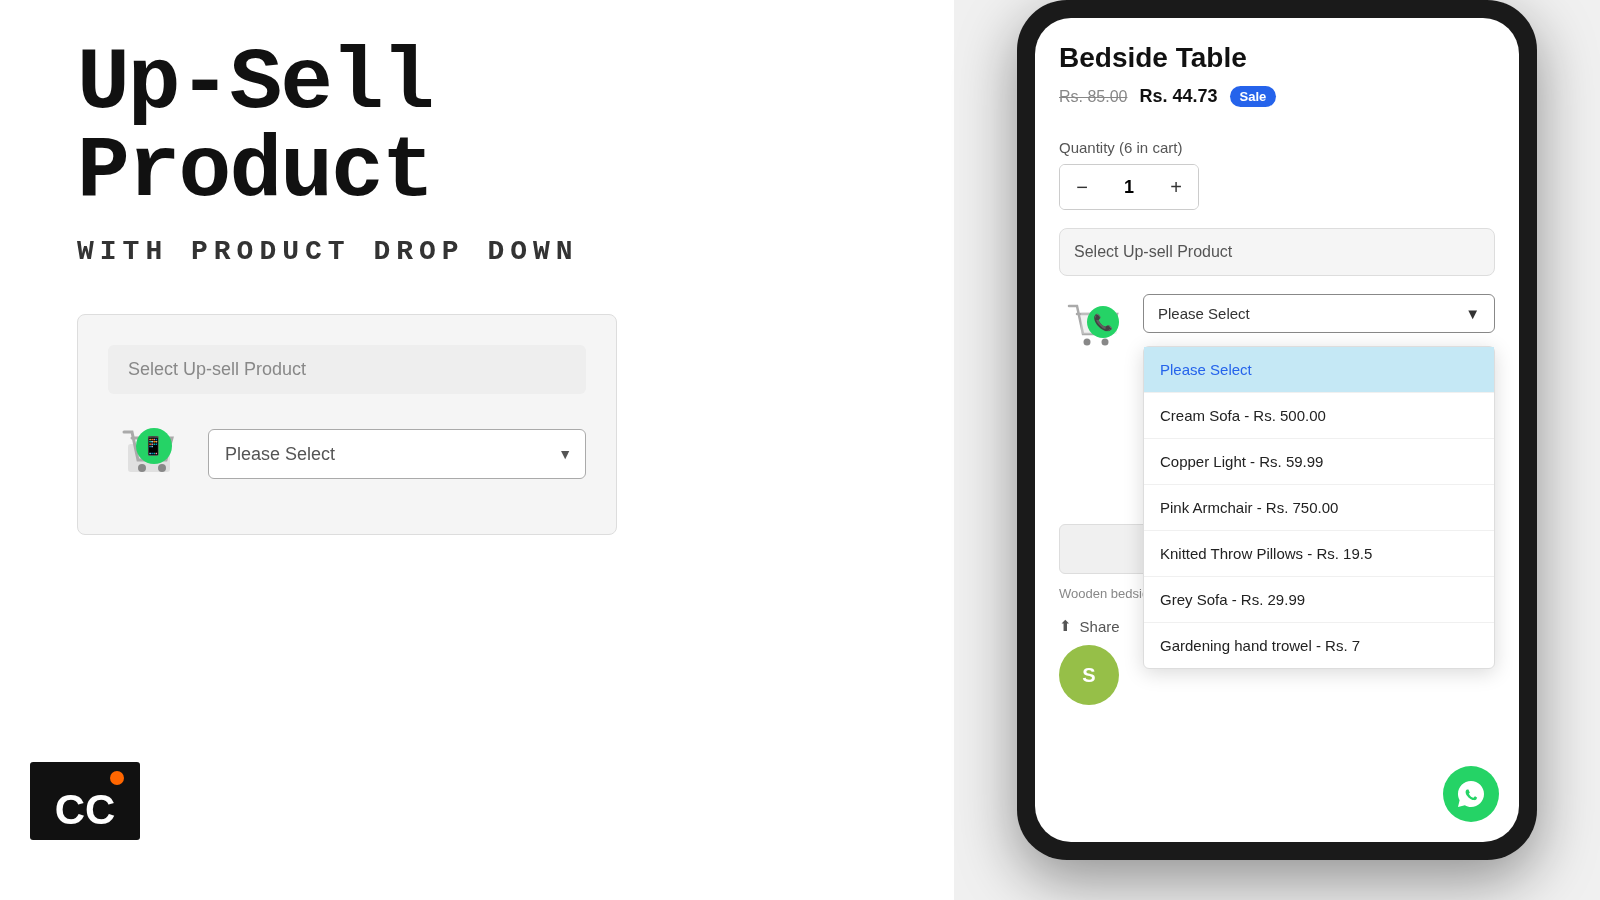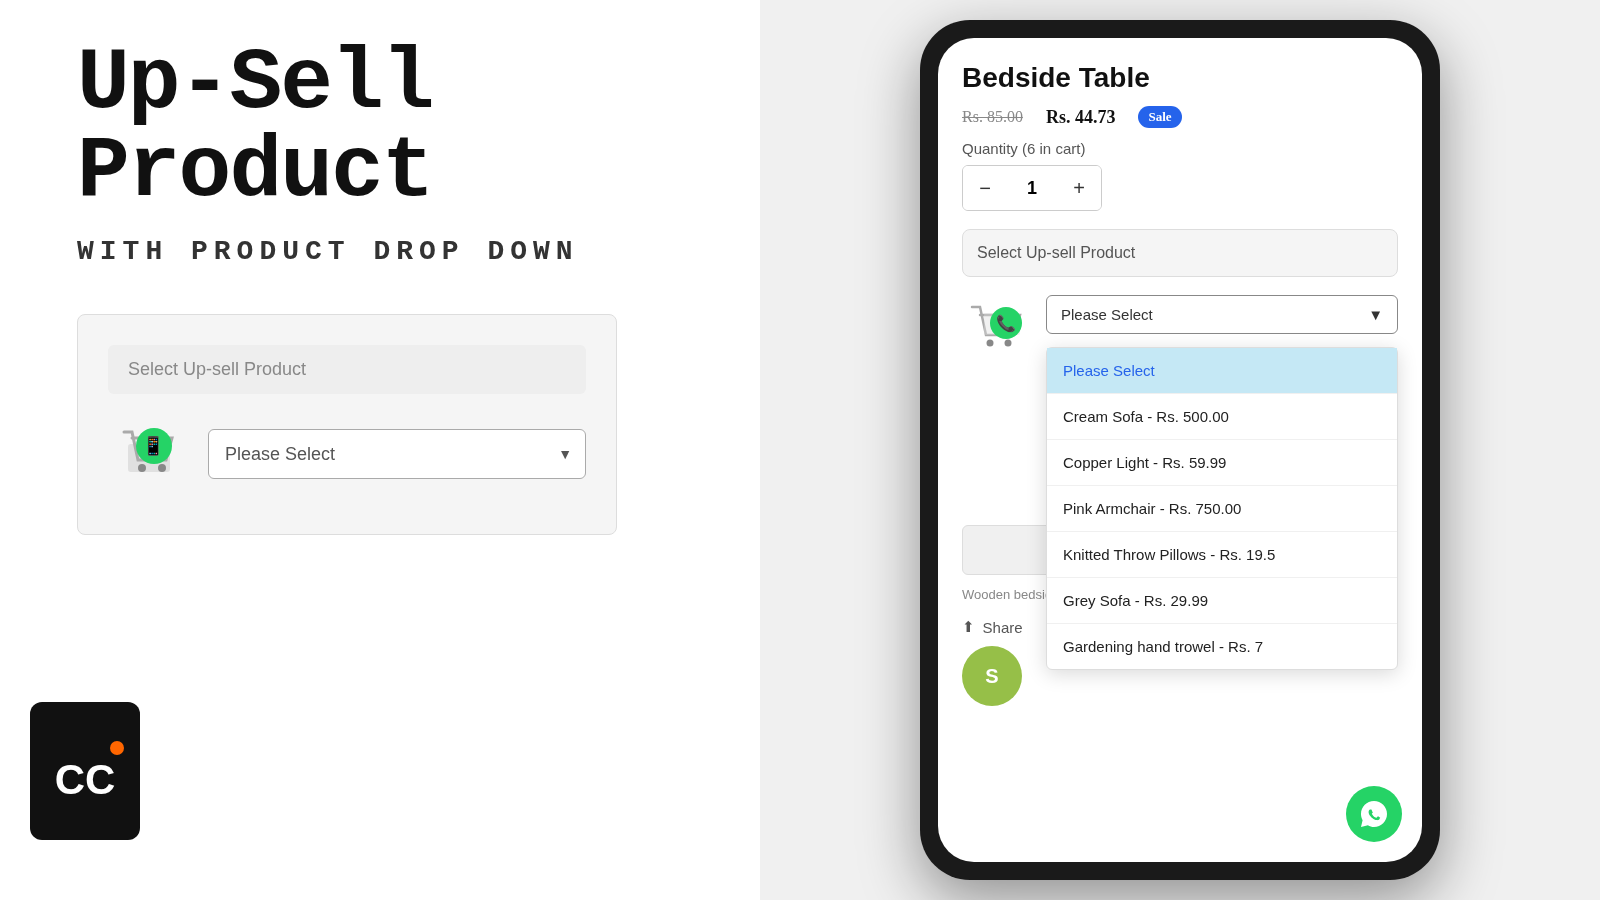--- a/index.html
+++ b/index.html
@@ -110,23 +110,23 @@
       font-size: 14px;
       pointer-events: none;
     }
 
     
     .cc-logo {
       position: absolute;
       bottom: 60px;
       left: 30px;
       width: 110px;
-      height: 138px;
+      height: 78px;
       background: #111111;
-      border-radius: 12px;
+      border-radius: 3px;
       display: flex;
       flex-direction: column;
       align-items: center;
       justify-content: center;
     }
 
     .cc-dot {
       width: 14px;
       height: 14px;
       background: #ff6600;
@@ -141,25 +141,25 @@
       font-size: 42px;
       font-weight: bold;
       line-height: 1;
     }
 
     
     .right-section {
       position: absolute;
       right: 0;
       top: 0;
-      width: 840px;
+      width: 646px;
       height: 900px;
       background: #f0f0f0;
       display: flex;
-      align-items: center;
+      align-items: flex-start;
       justify-content: center;
     }
 
     .phone-outer {
       width: 520px;
       height: 860px;
       background: #1a1a1a;
       border-radius: 50px;
       position: relative;
       padding: 18px;
@@ -183,23 +183,22 @@
     .product-title {
       font-size: 28px;
       font-weight: 700;
       color: #111111;
       margin-bottom: 12px;
     }
 
     .price-row {
       display: flex;
       align-items: center;
-      gap: 23px;
-      margin-bottom: 12px;
-      font-family: Liberation Serif, serif;
+      gap: 12px;
+      margin-bottom: 32px;
     }
 
     .original-price {
       color: #888888;
       text-decoration: line-through;
       font-size: 16px;
     }
 
     .sale-price {
       color: #111111;

